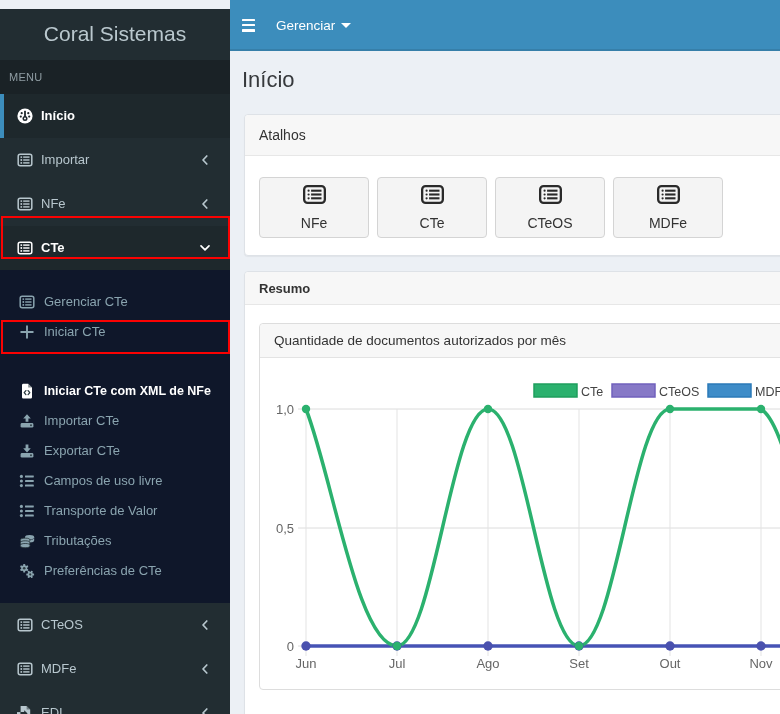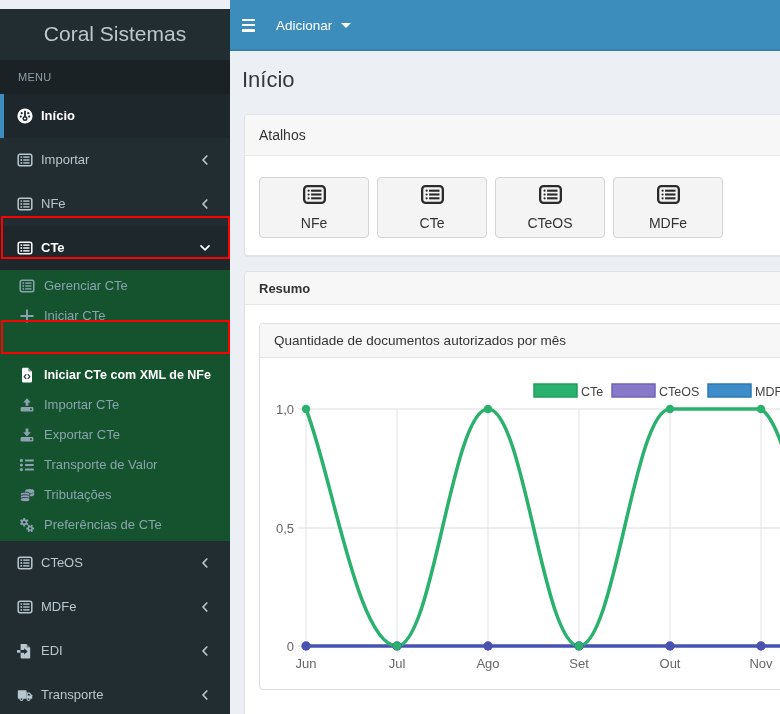--- a/index.html
+++ b/index.html
@@ -3,30 +3,30 @@
 <meta charset="utf-8">
 <title>Coral Sistemas</title>
 <style>
 * { margin:0; padding:0; box-sizing:border-box; }
 html,body { width:780px; height:714px; overflow:hidden; }
 body { font-family:"Liberation Sans", sans-serif; }
 #app { position:relative; width:920px; height:714px; background:#ecf0f5; overflow:hidden; }
 
 #sidebar { position:absolute; left:0; top:9px; width:230px; height:714px; background:#222d32; }
 #logo { height:51px; line-height:50px; text-align:center; color:#bac8ce; font-size:21px; }
-#menuhdr { height:34px; line-height:34px; background:#1a2226; color:#909da3; font-size:11px; padding-left:18px; letter-spacing:0.3px; }
+#menuhdr { height:34px; line-height:34px; background:#1a2226; color:#909da3; font-size:11px; padding-left:9px; letter-spacing:0.3px; }
 .mi { position:relative; height:44px; color:#b8c7ce; font-size:13px; white-space:nowrap; }
 .mi .ic { position:absolute; left:17px; top:50%; margin-top:-8px; width:16px; height:16px; }
 .mi .lb { position:absolute; left:41px; top:50%; margin-top:-8px; line-height:16px; }
 .mi .ch { position:absolute; right:18px; top:50%; margin-top:-7px; width:14px; height:14px; }
 .mi.active { background:#1e282c; color:#fff; border-left:4px solid #3c8dbc; font-weight:bold; }
 .mi.active .ic { left:13px; }
 .mi.active .lb { left:37px; }
 .mi.open { background:#1e282c; color:#fff; font-weight:bold; }
-#submenu { background:#14532d; padding:1px 0; }
+#submenu { background:#0f172a; padding:17px 0; }
 .smi { position:relative; height:30px; color:#8aa4af; font-size:13px; white-space:nowrap; }
 .smi .ic { position:absolute; left:19px; top:50%; margin-top:-8px; width:16px; height:16px; }
 .smi .lb { position:absolute; left:44px; top:50%; margin-top:-8px; line-height:16px; }
 .smi.active { color:#fff; font-weight:bold; font-size:12.5px;margin-top:29px; }
 
 #navbar { position:absolute; left:230px; top:0; width:690px; height:51px; background:#3c8dbc; border-bottom:2px solid #367fa9; }
 #burger { position:absolute; left:12px; top:19px; width:13px; height:13px; }
 #burger div { height:2.4px; background:#fff; border-radius:0.5px; margin-bottom:2.7px; }
 #addlbl { position:absolute; left:46px; top:17.5px; color:#fff; font-size:13.5px; }
 #caret { position:absolute; left:111px; top:23px; width:0; height:0; border-left:5px solid transparent; border-right:5px solid transparent; border-top:5.5px solid #fff; }
@@ -51,21 +51,21 @@
 </style>
 </head>
 <body>
 <div id="app">
 <div id="navbar">
   <div id="burger">
         <div></div>
         <div></div>
         <div></div>
       </div>
-  <div id="addlbl">Adicionar</div>
+  <div id="addlbl">Gerenciar</div>
   <div id="caret"></div>
 </div>
 <div id="sidebar">
   <div id="logo">Coral Sistemas</div>
   <div id="menuhdr">MENU</div>
   <div class="mi active">
         <svg class="ic" width="16" height="16" viewBox="0 0 16 16">
           <circle cx="8" cy="8" r="7.6" fill="currentColor"></circle>
           <rect x="7.1" y="2.8" width="1.8" height="7" fill="#1e282c"></rect>
           <circle cx="8" cy="10.6" r="2.5" fill="#1e282c"></circle>
@@ -158,20 +158,31 @@
           </svg>
           <span class="lb">Importar CTe</span>
         </div>
 <div class="smi">
           <svg class="ic" width="16" height="16" viewBox="0 0 16 16">
             <path d="M8 9.4L4.2 5.2h2.4V1.4h2.8v3.8h2.4z" fill="currentColor"></path>
             <rect x="1.6" y="10" width="12.8" height="4.6" rx="1.4" fill="currentColor"></rect>
             <circle cx="12" cy="12.3" r="0.95" fill="#2c3b41"></circle>
           </svg>
           <span class="lb">Exportar CTe</span>
+        </div>
+<div class="smi">
+          <svg class="ic" width="16" height="16" viewBox="0 0 16 16">
+            <circle cx="2.4" cy="3.4" r="1.55" fill="currentColor"></circle>
+            <rect x="6" y="2.4" width="8.8" height="2" rx="0.4" fill="currentColor"></rect>
+            <circle cx="2.4" cy="8.0" r="1.55" fill="currentColor"></circle>
+            <rect x="6" y="7.0" width="8.8" height="2" rx="0.4" fill="currentColor"></rect>
+            <circle cx="2.4" cy="12.6" r="1.55" fill="currentColor"></circle>
+            <rect x="6" y="11.6" width="8.8" height="2" rx="0.4" fill="currentColor"></rect>
+          </svg>
+          <span class="lb">Campos de uso livre</span>
         </div>
 <div class="smi">
           <svg class="ic" width="16" height="16" viewBox="0 0 16 16">
             <circle cx="2.4" cy="3.4" r="1.55" fill="currentColor"></circle>
             <rect x="6" y="2.4" width="8.8" height="2" rx="0.4" fill="currentColor"></rect>
             <circle cx="2.4" cy="8.0" r="1.55" fill="currentColor"></circle>
             <rect x="6" y="7.0" width="8.8" height="2" rx="0.4" fill="currentColor"></rect>
             <circle cx="2.4" cy="12.6" r="1.55" fill="currentColor"></circle>
             <rect x="6" y="11.6" width="8.8" height="2" rx="0.4" fill="currentColor"></rect>
           </svg>

